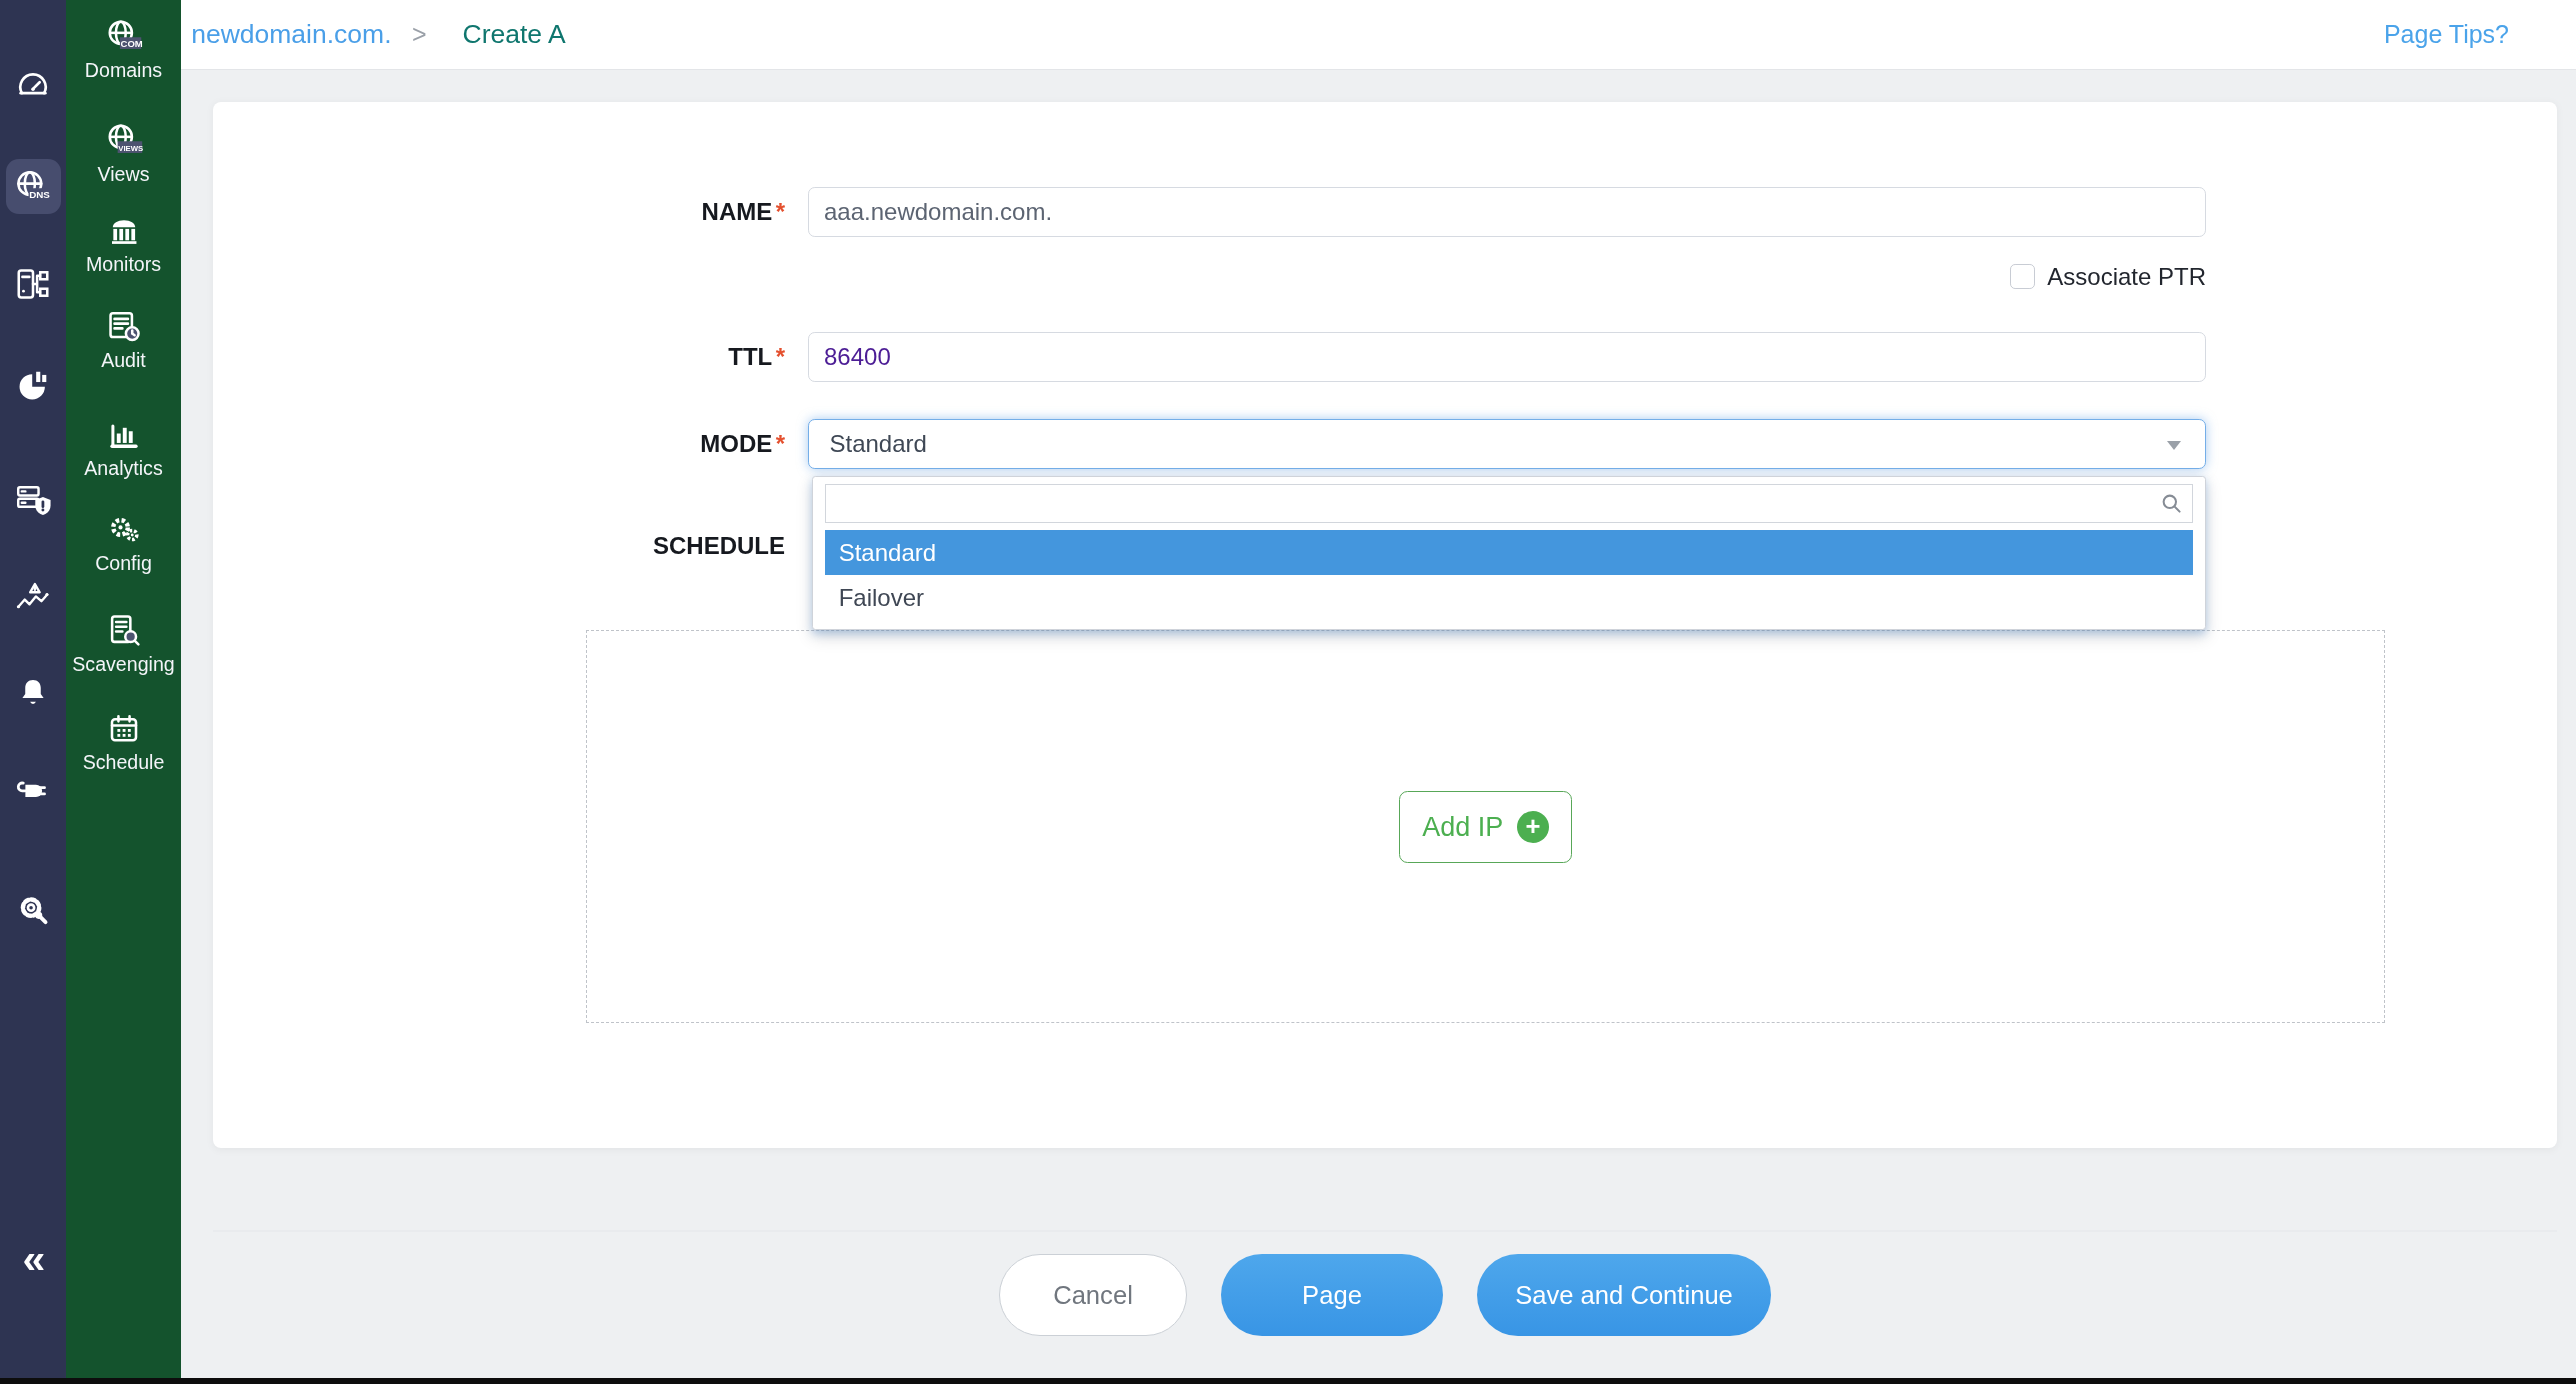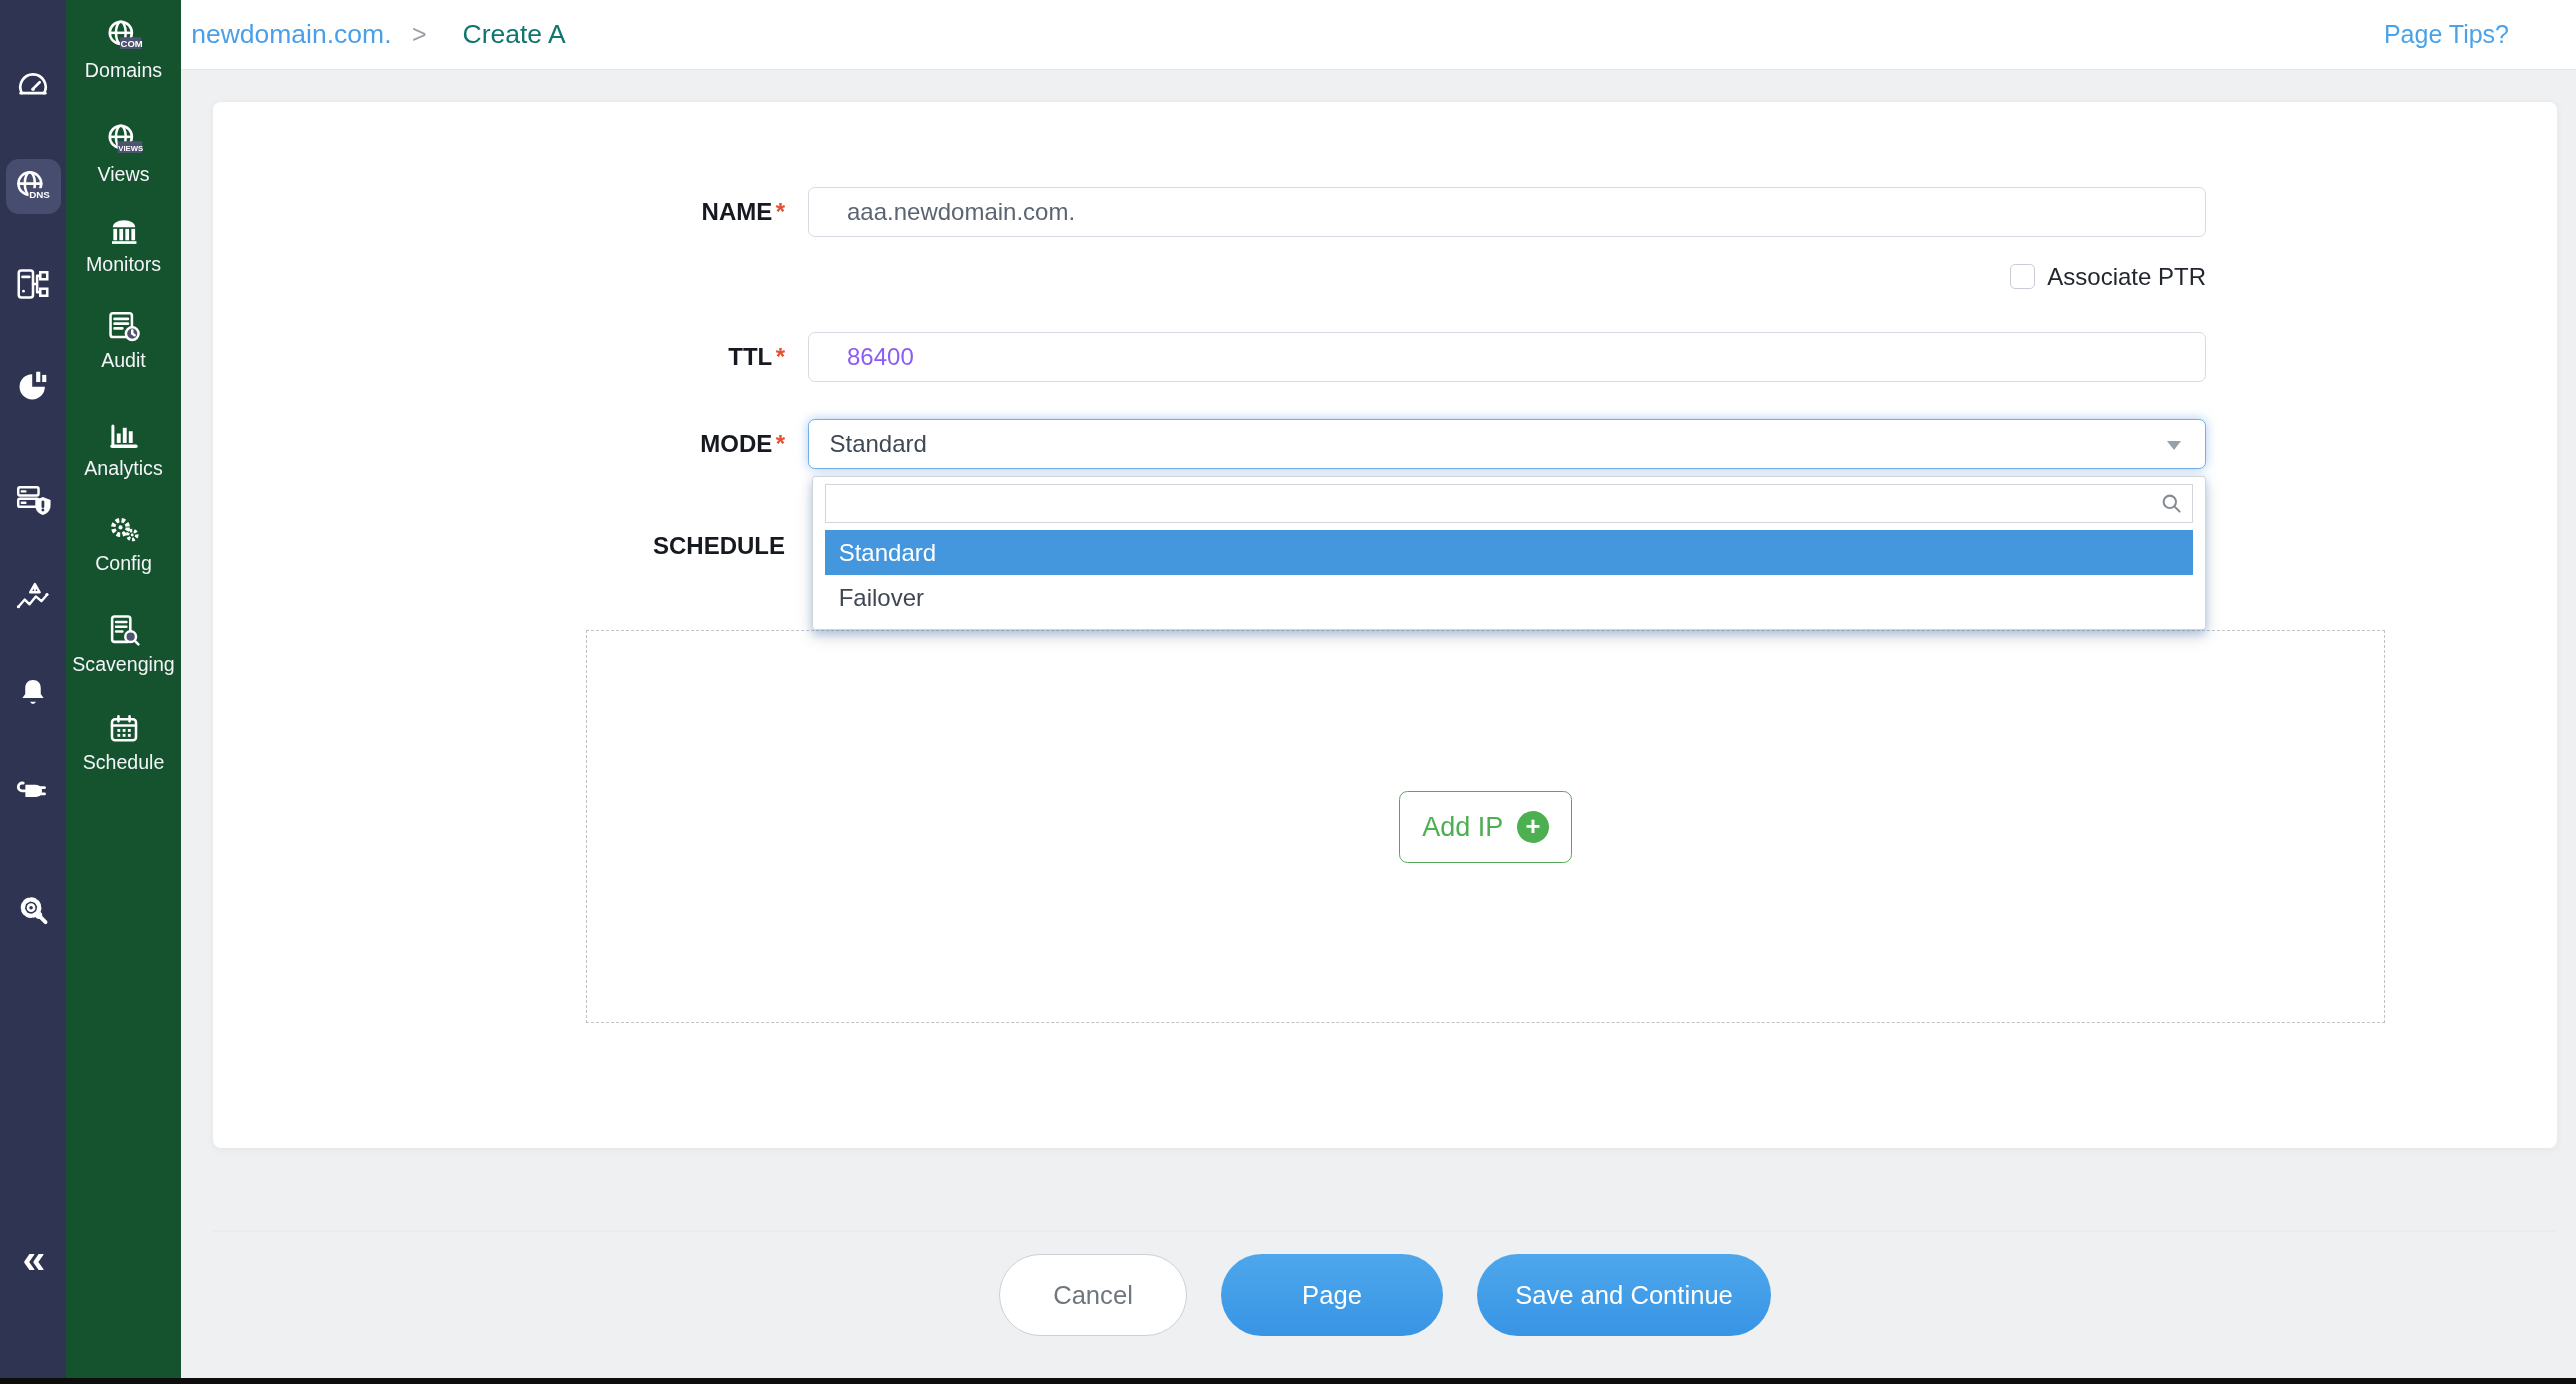--- a/index.html
+++ b/index.html
@@ -23,22 +23,22 @@
   .crumb-sep { color:#9aa0a8; font-size:25px; margin:0 20.5px; }
   .crumb-page { color:#0f766e; font-size:26.5px; margin-left:15.4px; }
   .page-tips { margin-left:auto; margin-right:67px; color:#4aa3ea; font-size:25px; cursor:pointer; }
 
   
   .card { position:absolute; left:213px; top:102px; width:2344px; height:1046px; background:#fff; border-radius:8px; box-shadow:0 1.7px 8.5px rgba(0,0,0,.05); z-index:2; }
 
   .f-label { position:absolute; left:0; width:572px; height:50px; line-height:50px; text-align:right; font-size:24px; font-weight:600; color:#16191f; }
   .req { color:#e4502e; font-size:24px; margin-left:3.4px; }
 
-  .f-input { position:absolute; left:595px; width:1398px; height:50px; border:1.7px solid #d6dae1; border-radius:6.8px; background:#fff; font-family:"Liberation Sans", sans-serif; font-size:24px; color:#5c6472; padding:0 38px; outline:none; }
-  .f-input.dark { color:#8b5cf6; }
+  .f-input { position:absolute; left:595px; width:1398px; height:50px; border:1.7px solid #d6dae1; border-radius:6.8px; background:#fff; font-family:"Liberation Sans", sans-serif; font-size:24px; color:#5c6472; padding:0 15px; outline:none; }
+  .f-input.dark { color:#4c1d95; }
 
   .ptr-row { position:absolute; left:595px; top:159px; width:1398px; height:31px; display:flex; justify-content:flex-end; align-items:center; }
   .checkbox { width:25.6px; height:25.6px; border:1.7px solid #c8ccd4; border-radius:5.1px; background:#fff; cursor:pointer; }
   .ptr-label { font-size:24px; color:#22262e; margin-left:12px; }
 
   
   .mode-select { position:absolute; left:595px; top:317px; width:1398px; height:50px; background:#fff; border:1.7px solid #74aee8; border-radius:6.8px; box-shadow:0 0 10.2px rgba(96,160,230,.55); display:flex; align-items:center; padding:0 20.5px; font-size:24px; color:#3f4855; cursor:pointer; }
   .caret { position:absolute; right:24px; top:20.5px; width:0; height:0; border-left:7.7px solid transparent; border-right:7.7px solid transparent; border-top:9.4px solid #9aa0a8; }
 
   

